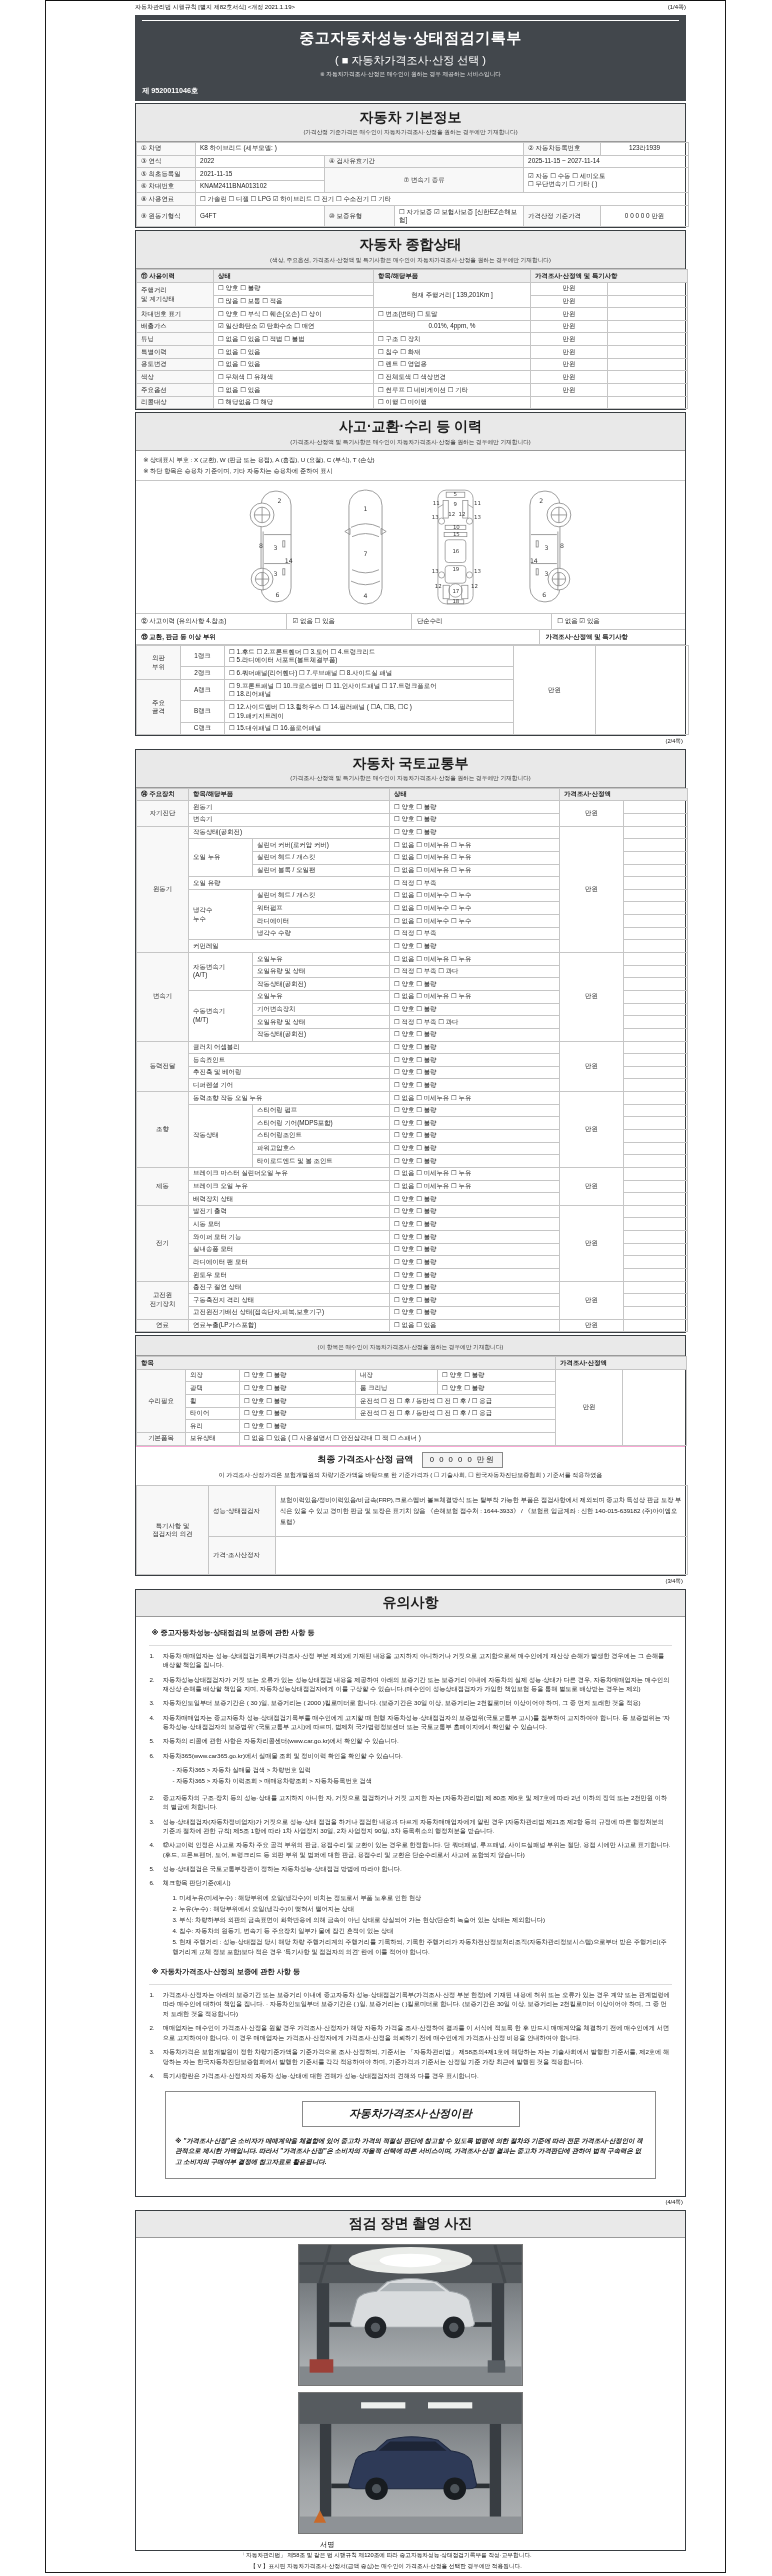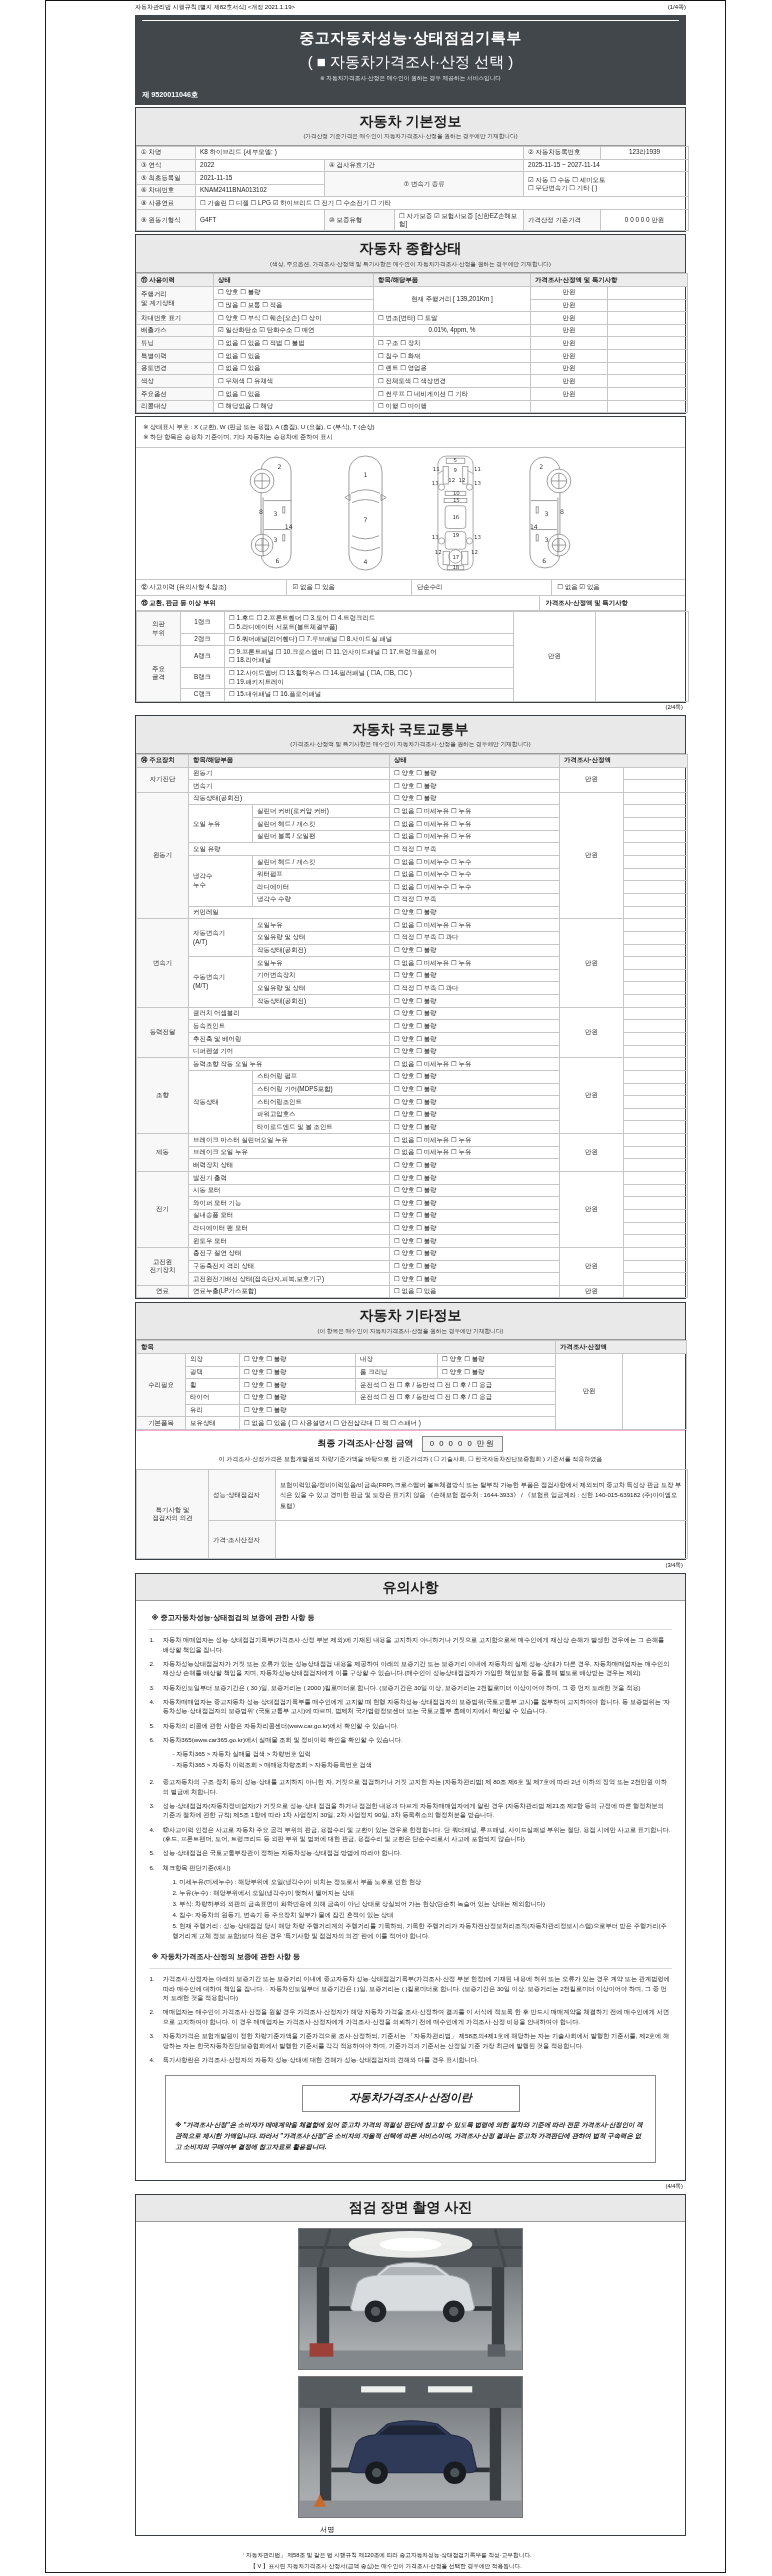--- a/index.html
+++ b/index.html
@@ -6,21 +6,21 @@
   body{width:773px;height:2576px;position:relative;background:#fff;overflow:hidden;
        font-family:"Liberation Sans","DejaVu Sans",sans-serif;color:#222;}
   .frame{position:absolute;left:45px;top:0;width:681px;height:2573px;box-sizing:border-box;
          border-left:1px solid #1b1b1b;border-right:1px solid #1b1b1b;
          border-top:1.5px solid #111;border-bottom:1px solid #1b1b1b;}
   .content{position:absolute;left:135px;top:0;width:551px;}
   .metaRow{display:flex;justify-content:space-between;font-size:6px;padding-top:2.6px;color:#111;}
   .docHead{margin-top:3.1px;background:#42474c;color:#fff;padding:4.1px 7.2px 5.2px;}
   .docHead .rule{height:1.5px;background:#fff;margin:1px 0 8.2px;}
   .docHead h1{margin:0;text-align:center;font-size:15px;letter-spacing:0.5px;}
-  .docHead .sel{text-align:center;font-size:15px;margin-top:4.1px;}
+  .docHead .sel{text-align:center;font-size:11px;margin-top:4.1px;}
   .docHead .note{text-align:center;font-size:5.7px;margin-top:3.1px;color:#e8e8e8;}
   .docHead .docno{font-size:7.2px;font-weight:bold;margin-top:7.2px;}
   .sec{border:1px solid #393e42;margin-top:2.1px;background:#fff;}
   .band{background:#e9e9e9;border-bottom:0.5px solid #9a9a9a;text-align:center;padding:4.6px 0 3.6px;}
   .band h2{margin:0;font-size:14px;font-weight:bold;color:#1d1d1d;}
   .band .sub{font-size:5.7px;margin-top:2.6px;color:#333;}
   table{border-collapse:collapse;width:100%;table-layout:fixed;}
   td{border:0.5px solid #c6c6c6;font-size:6.4px;padding:1.5px 4.1px;vertical-align:middle;color:#222;word-break:break-all;line-height:1.35;}
   .hdr td{background:#ececec;font-weight:bold;}
   .lab{background:#f8f8f8;}
@@ -217,20 +217,24 @@
         <td>☐ 해당없음   ☐ 해당</td>
         <td>☐ 이행   ☐ 미이행</td>
         <td></td>
         <td></td>
       </tr>
     </tbody>
       </table>
   </div>
 
   <div class="sec">
+    <div class="band">
+      <h2>사고·교환·수리 등 이력</h2>
+      <div class="sub">(가격조사·산정액 및 특기사항은 매수인이 자동차가격조사·산정을 원하는 경우에만 기재합니다)</div>
+    </div>
     <div class="legend">
       <div>※ 상태표시 부호 : X (교환), W (판금 또는 용접), A (흠집), U (요철), C (부식), T (손상)</div>
       <div>※ 하단 항목은 승용차 기준이며, 기타 자동차는 승용차에 준하여 표시</div>
     </div>
 
     <div class="diagRow">
 
       <svg width="77" height="120" viewBox="0 0 120 232">
         <g fill="none" stroke="#8a8a8a" stroke-width="1.6">
           <rect x="34" y="8" width="58" height="214" rx="27"></rect>
@@ -659,21 +663,20 @@
             <td>☐ 없음   ☐ 있음</td>
             <td class="price">만원</td>
             <td></td>
           </tr>
         </tbody>
     </table>
   </div>
 
   <div class="sec">
     <div class="band">
-      <h2>자동차 기타정보</h2>
       <div class="sub">(이 항목은 매수인이 자동차가격조사·산정을 원하는 경우에만 기재합니다)</div>
     </div>
     <table>
       <colgroup>
           <col style="width:49px">
           <col style="width:54px">
           <col style="width:116px">
           <col style="width:82px">
           <col style="width:118px">
           <col style="width:67px">

